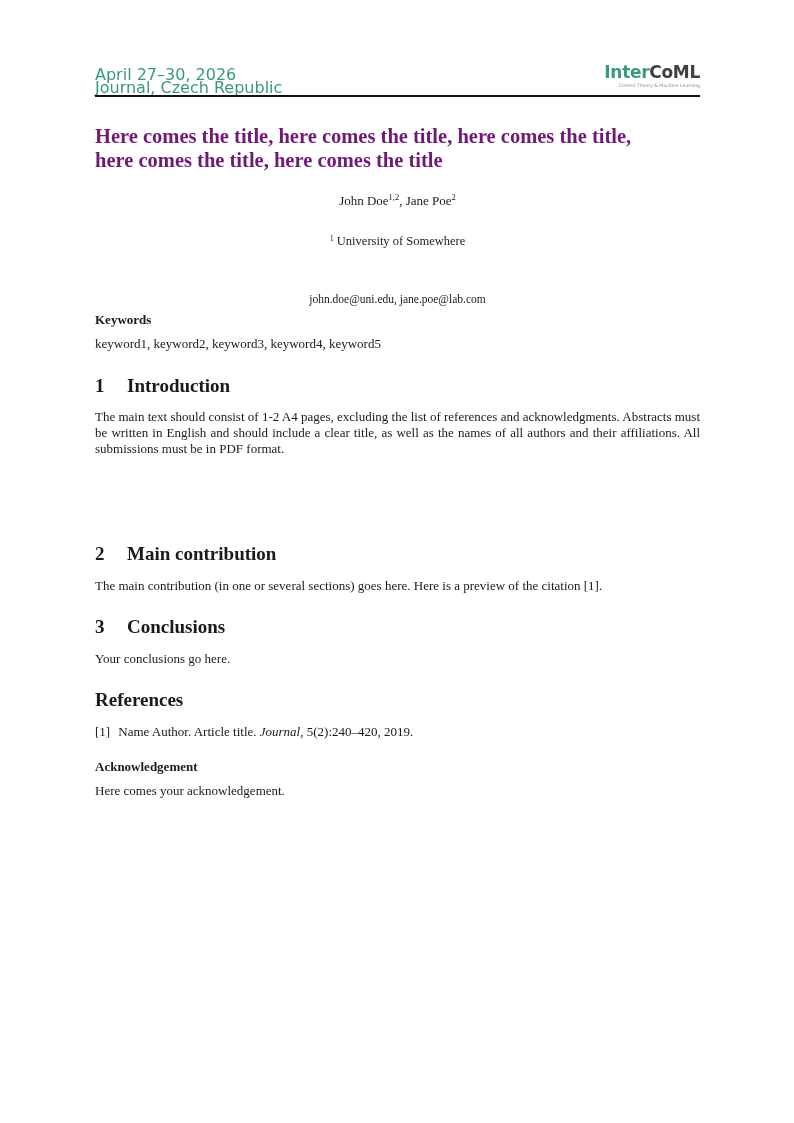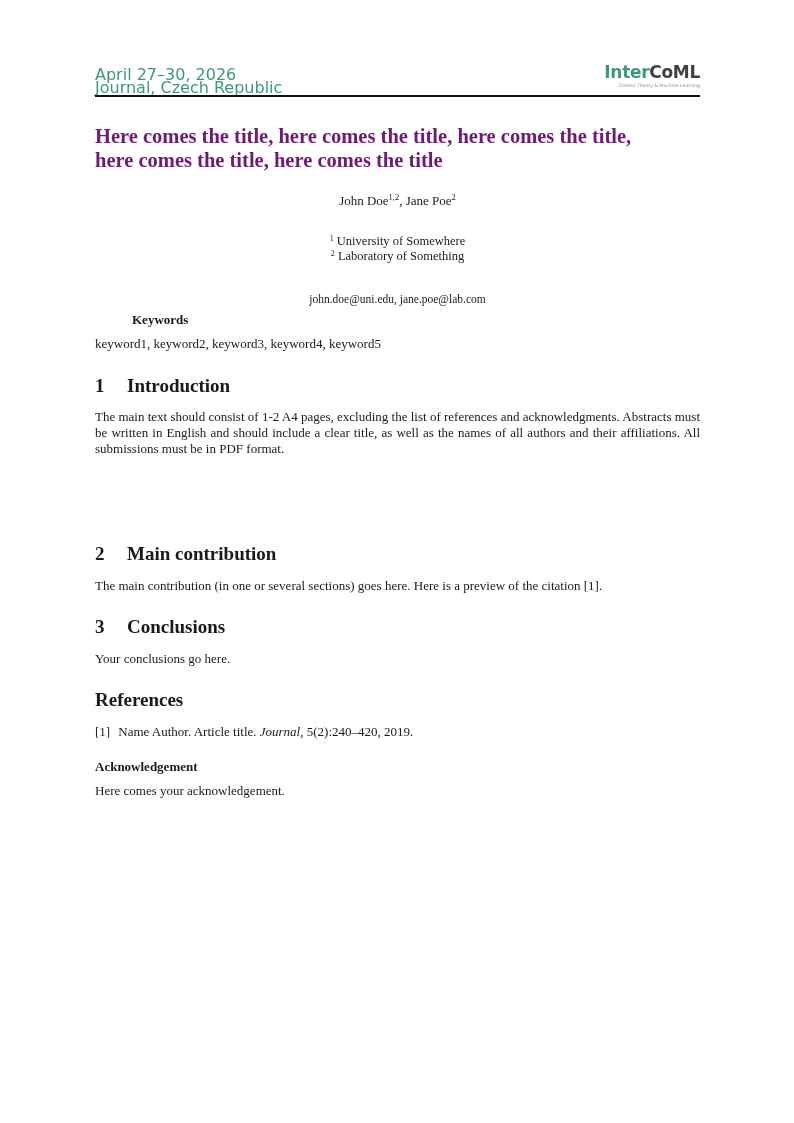--- a/index.html
+++ b/index.html
@@ -50,26 +50,25 @@
   <div>Here comes the title, here comes the title, here comes the title,</div>
   <div>here comes the title, here comes the title</div>
 </div>
 
 <div class="authors">
   <span>John Doe</span><sup>1,2</sup>, <span>Jane Poe</span><sup>2</sup>
 </div>
 
 <div class="affils">
   <div><sup>1</sup> <span>University of Somewhere</span></div>
-  <div><sup>2</sup> <span>Laboratory of Something</span></div>
 </div>
 
 <div class="emails">john.doe@uni.edu, jane.poe@lab.com</div>
 
-<div class="para-head" style="top:312px;margin-left:37px;">Keywords</div>
+<div class="para-head" style="top:312px;">Keywords</div>
 <div class="text" style="top:336px;">keyword1, keyword2, keyword3, keyword4, keyword5</div>
 
 <div class="sec" style="top:375px;">
   <span class="num">1</span><span>Introduction</span>
 </div>
 <div class="text" style="top:409px;">
   <div>The main text should consist of 1-2 A4 pages, excluding the list of references and acknowledgments. Abstracts must be written in English and should include a clear title, as well as the names of all authors and their affiliations. All submissions must be in PDF format.</div>
 </div>
 
 <div class="sec" style="top:543px;">

